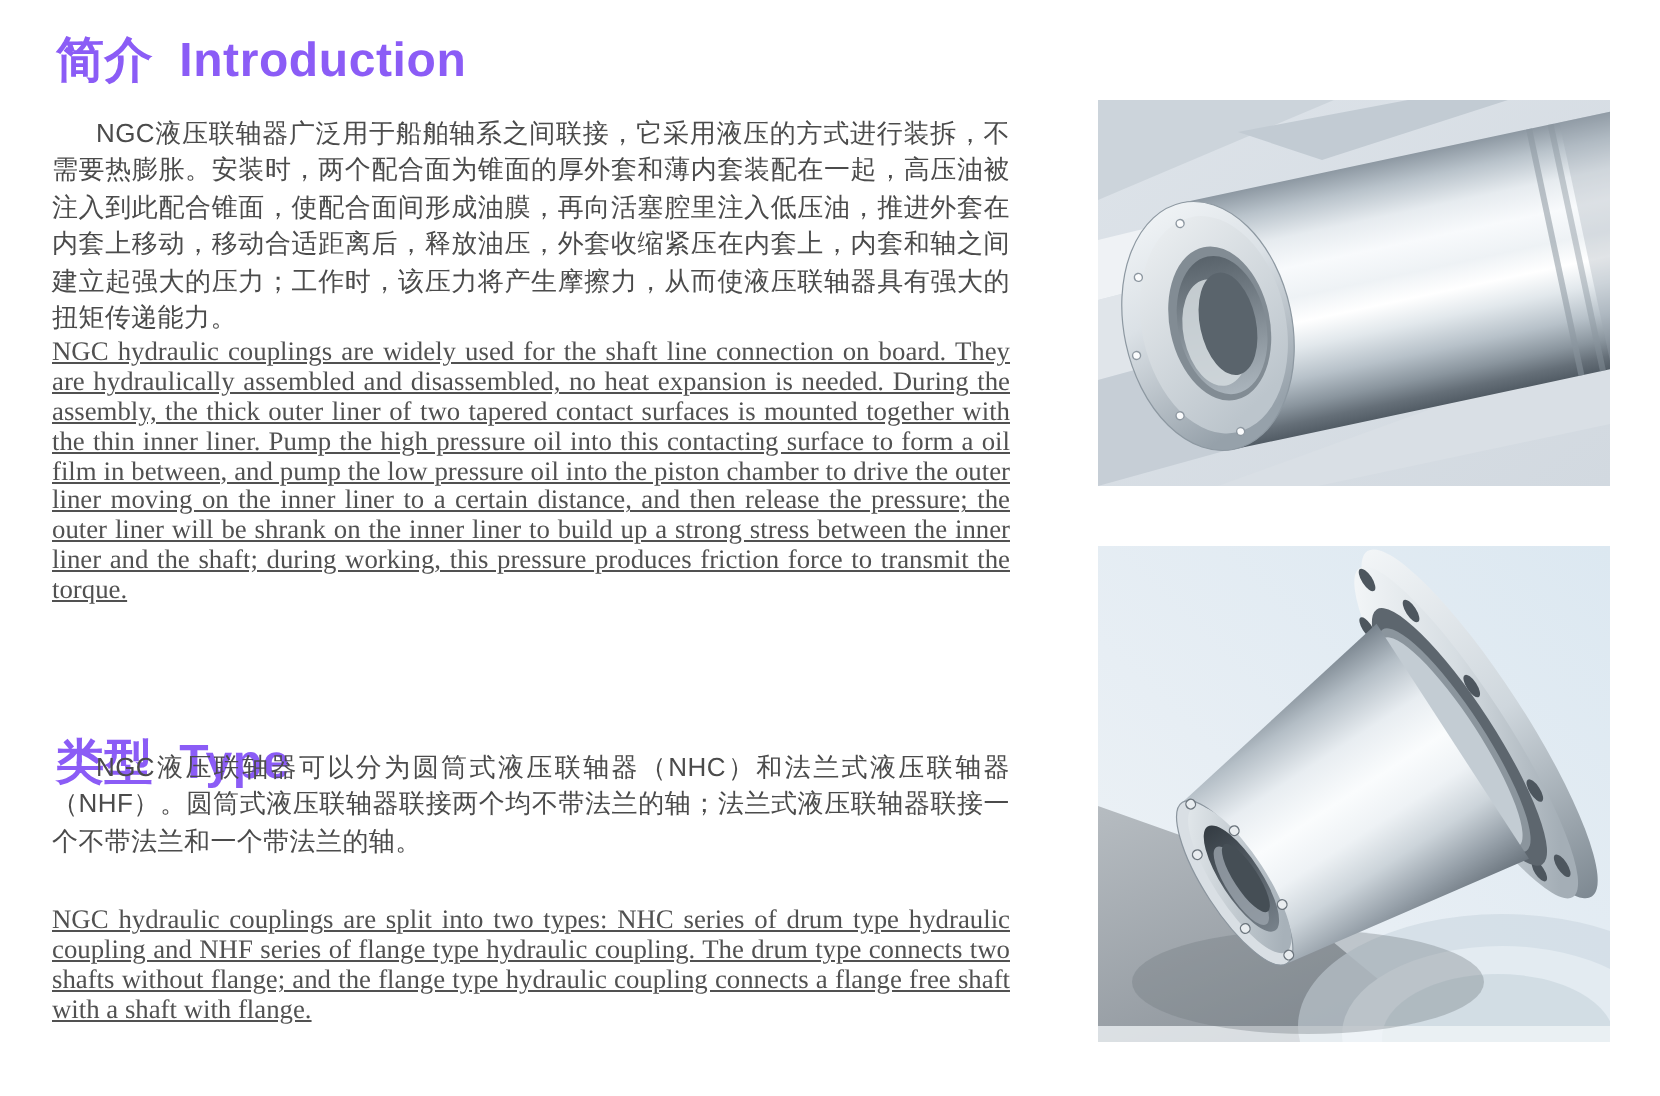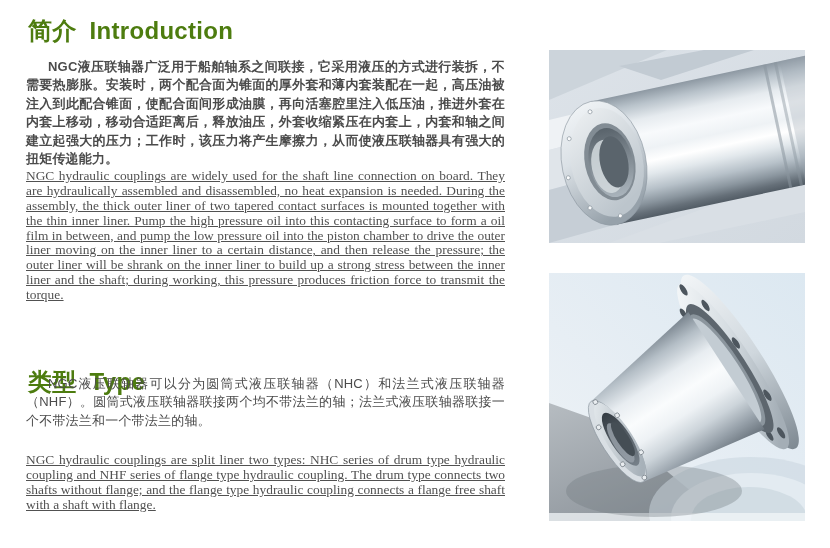--- a/index.html
+++ b/index.html
@@ -2,49 +2,49 @@
 <html><head>
 <meta charset="utf-8">
 <style>
   html,body{margin:0;padding:0;}
   body{
     width:830px;height:548px;background:#ffffff;position:relative;overflow:hidden;
     font-family:"Liberation Sans","DejaVu Sans",sans-serif;
   }
   .abs{position:absolute;}
   .heading{
-    left:28px;color:#4d7c0f;font-weight:bold;font-size:24px;
+    left:28px;color:#8b5cf6;font-weight:bold;font-size:24px;
     letter-spacing:0.3px;line-height:30px;white-space:nowrap;
   }
   .heading .en{margin-left:13px;}
   .para-zh{
     left:26px;width:479px;color:#4b4b4b;font-size:13px;line-height:18.4px;
     text-align:justify;text-indent:22px;letter-spacing:0.2px;
   }
   .para-en{
     left:26px;width:479px;color:#515151;font-size:13.4px;line-height:14.8px;
     text-align:justify;font-family:"Liberation Serif","DejaVu Serif",serif;text-decoration:underline;
   }
   .figure{left:549px;width:256px;overflow:hidden;}
   .figure svg{display:block;}
 </style>
 </head>
 <body>
 
 <h1 class="abs heading" style="top:0px;"><span>简介</span><span class="en">Introduction</span></h1>
 
-<p class="abs para-zh" style="top:45px;font-weight:bold;">NGC液压联轴器广泛用于船舶轴系之间联接，它采用液压的方式进行装拆，不需要热膨胀。安装时，两个配合面为锥面的厚外套和薄内套装配在一起，高压油被注入到此配合锥面，使配合面间形成油膜，再向活塞腔里注入低压油，推进外套在内套上移动，移动合适距离后，释放油压，外套收缩紧压在内套上，内套和轴之间建立起强大的压力；工作时，该压力将产生摩擦力，从而使液压联轴器具有强大的扭矩传递能力。</p>
+<p class="abs para-zh" style="top:45px;">NGC液压联轴器广泛用于船舶轴系之间联接，它采用液压的方式进行装拆，不需要热膨胀。安装时，两个配合面为锥面的厚外套和薄内套装配在一起，高压油被注入到此配合锥面，使配合面间形成油膜，再向活塞腔里注入低压油，推进外套在内套上移动，移动合适距离后，释放油压，外套收缩紧压在内套上，内套和轴之间建立起强大的压力；工作时，该压力将产生摩擦力，从而使液压联轴器具有强大的扭矩传递能力。</p>
 
 <p class="abs para-en" style="top:156px;">NGC hydraulic couplings are widely used for the shaft line connection on board. They are hydraulically assembled and disassembled, no heat expansion is needed. During the assembly, the thick outer liner of two tapered contact surfaces is mounted together with the thin inner liner. Pump the high pressure oil into this contacting surface to form a oil film in between, and pump the low pressure oil into the piston chamber to drive the outer liner moving on the inner liner to a certain distance, and then release the pressure; the outer liner will be shrank on the inner liner to build up a strong stress between the inner liner and the shaft; during working, this pressure produces friction force to transmit the torque.</p>
 
 <h1 class="abs heading" style="top:324px;margin-top:43px;"><span>类型</span><span class="en">Type</span></h1>
 
 <p class="abs para-zh" style="top:362px;">NGC液压联轴器可以分为圆筒式液压联轴器（NHC）和法兰式液压联轴器（NHF）。圆筒式液压联轴器联接两个均不带法兰的轴；法兰式液压联轴器联接一个不带法兰和一个带法兰的轴。</p>
 
-<p class="abs para-en" style="top:440px;">NGC hydraulic couplings are split liner two types: NHC series of drum type hydraulic coupling and NHF series of flange type hydraulic coupling. The drum type connects two shafts without flange; and the flange type hydraulic coupling connects a flange free shaft with a shaft with flange.</p>
+<p class="abs para-en" style="top:440px;">NGC hydraulic couplings are split into two types: NHC series of drum type hydraulic coupling and NHF series of flange type hydraulic coupling. The drum type connects two shafts without flange; and the flange type hydraulic coupling connects a flange free shaft with a shaft with flange.</p>
 
 <div class="abs figure" style="top:50px;height:193px;" role="img" aria-label="drum type hydraulic coupling (NHC) product render">
 <svg width="256" height="193" viewBox="0 0 256 193" xmlns="http://www.w3.org/2000/svg">
   <defs>
     <linearGradient id="bg1" x1="0" y1="0" x2="1" y2="1">
       <stop offset="0" stop-color="#dde3e9"></stop>
           <stop offset="1" stop-color="#d2d9e0"></stop>
     </linearGradient>
     <linearGradient id="cylBody" x1="0" y1="0" x2="0" y2="1">
       <stop offset="0" stop-color="#8d98a2"></stop>

